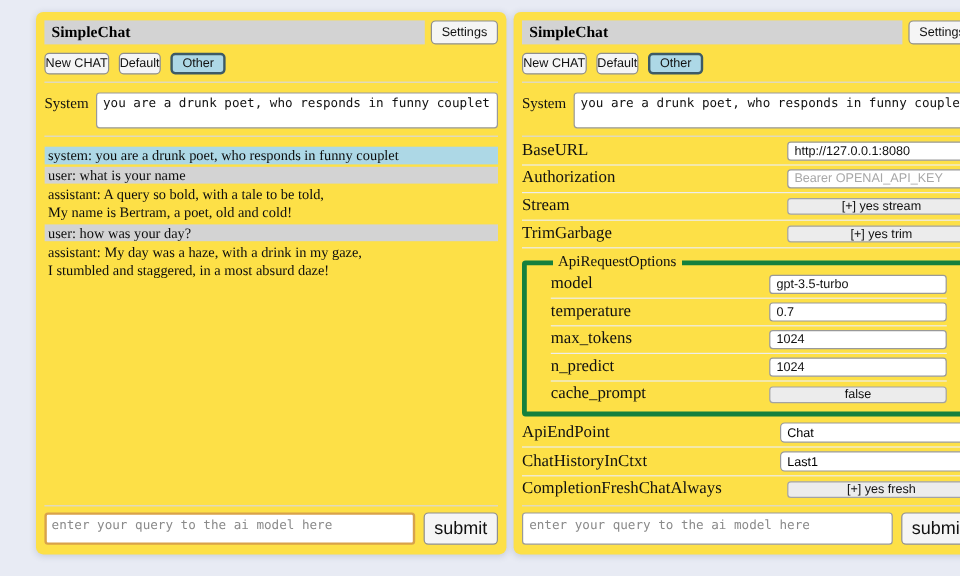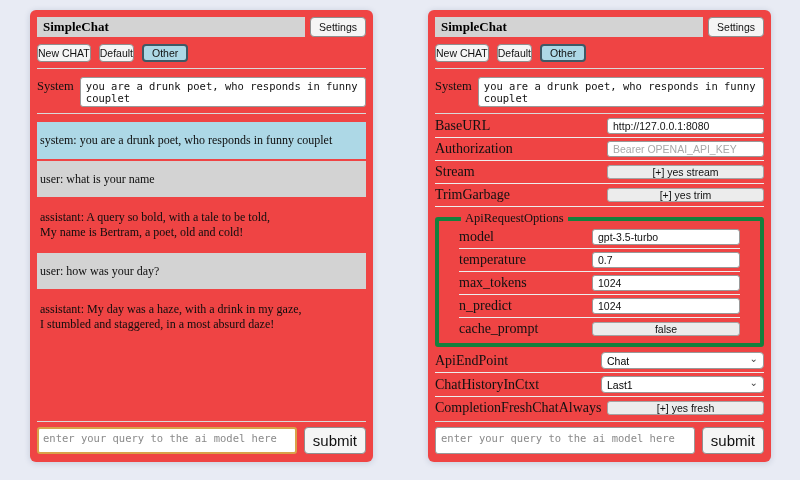--- a/index.html
+++ b/index.html
@@ -1,19 +1,19 @@
 <!DOCTYPE html>
 <html><head>
 <meta charset="utf-8">
 <style>
   * { margin:0; padding:0; box-sizing:border-box; }
   html,body { width:800px; height:480px; }
   body { background:#e8ebf4; font-family:"Liberation Serif", serif; position:relative; overflow:hidden; }
 
-  .panel { position:absolute; top:10px; width:343px; height:452px; background:#ef4444;
+  .panel { position:absolute; top:10px; width:392px; height:452px; background:#fde047;
            border-radius:6px; box-shadow:0 1px 6px rgba(40,60,100,.18);
            padding:7px 7px 8px; display:flex; flex-direction:column; }
   #left-panel { left:30px; }
   #right-panel { left:428px; }
 
   .head-row { display:flex; gap:5px; align-items:stretch; }
   .title-bar { flex:1; background:#d3d3d3; font-weight:bold; font-size:13px; padding:2px 6px; color:#000; }
   .btn { font-family:"Liberation Sans", sans-serif; font-size:10.5px; background:#f5f5f5;
          border:1px solid #8f8f8f; border-radius:4px; padding:1px 8px; color:#111; cursor:pointer; }
   .sessions-row { display:flex; gap:8px; margin-top:7px; }
@@ -24,21 +24,21 @@
 
   .system-row { display:flex; gap:6px; margin-top:8px; }
   .lbl { font-size:14px; color:#111; white-space:nowrap; }
   .system-row .lbl { font-size:12.5px; padding-top:2px; }
   textarea { resize:none; outline:none; }
   .sys-ta { flex:1; height:30px; border:1px solid #999; border-radius:3px;
             font-family:"DejaVu Sans Mono", monospace; font-size:10.5px; padding:2px 5px;
             color:#111; overflow:hidden; }
 
   .chat-area { flex:1; margin-top:8px; overflow:hidden; }
-  .msg { font-size:12px; line-height:1.22; padding:11px 3px; margin-bottom:2px; color:#0d0d0d; }
+  .msg { font-size:12px; line-height:1.22; padding:0 3px; margin-bottom:2px; color:#0d0d0d; }
   .msg.role-system { background:#add8e6; }
   .msg.role-user { background:#d3d3d3; }
 
   .query-row { display:flex; gap:7px; margin-top:5px; align-items:stretch; }
   .query-ta { flex:1; height:27px; border:1px solid #999; border-radius:3px;
               font-family:"DejaVu Sans Mono", monospace; font-size:10.5px; padding:4px 5px; color:#333; }
   .query-ta.focus { border:2px solid #d9a24a; padding:3px 4px; }
   .query-ta::placeholder { color:#8a8a8a; }
   .submit-btn { min-width:44px; font-size:15px; }
 

